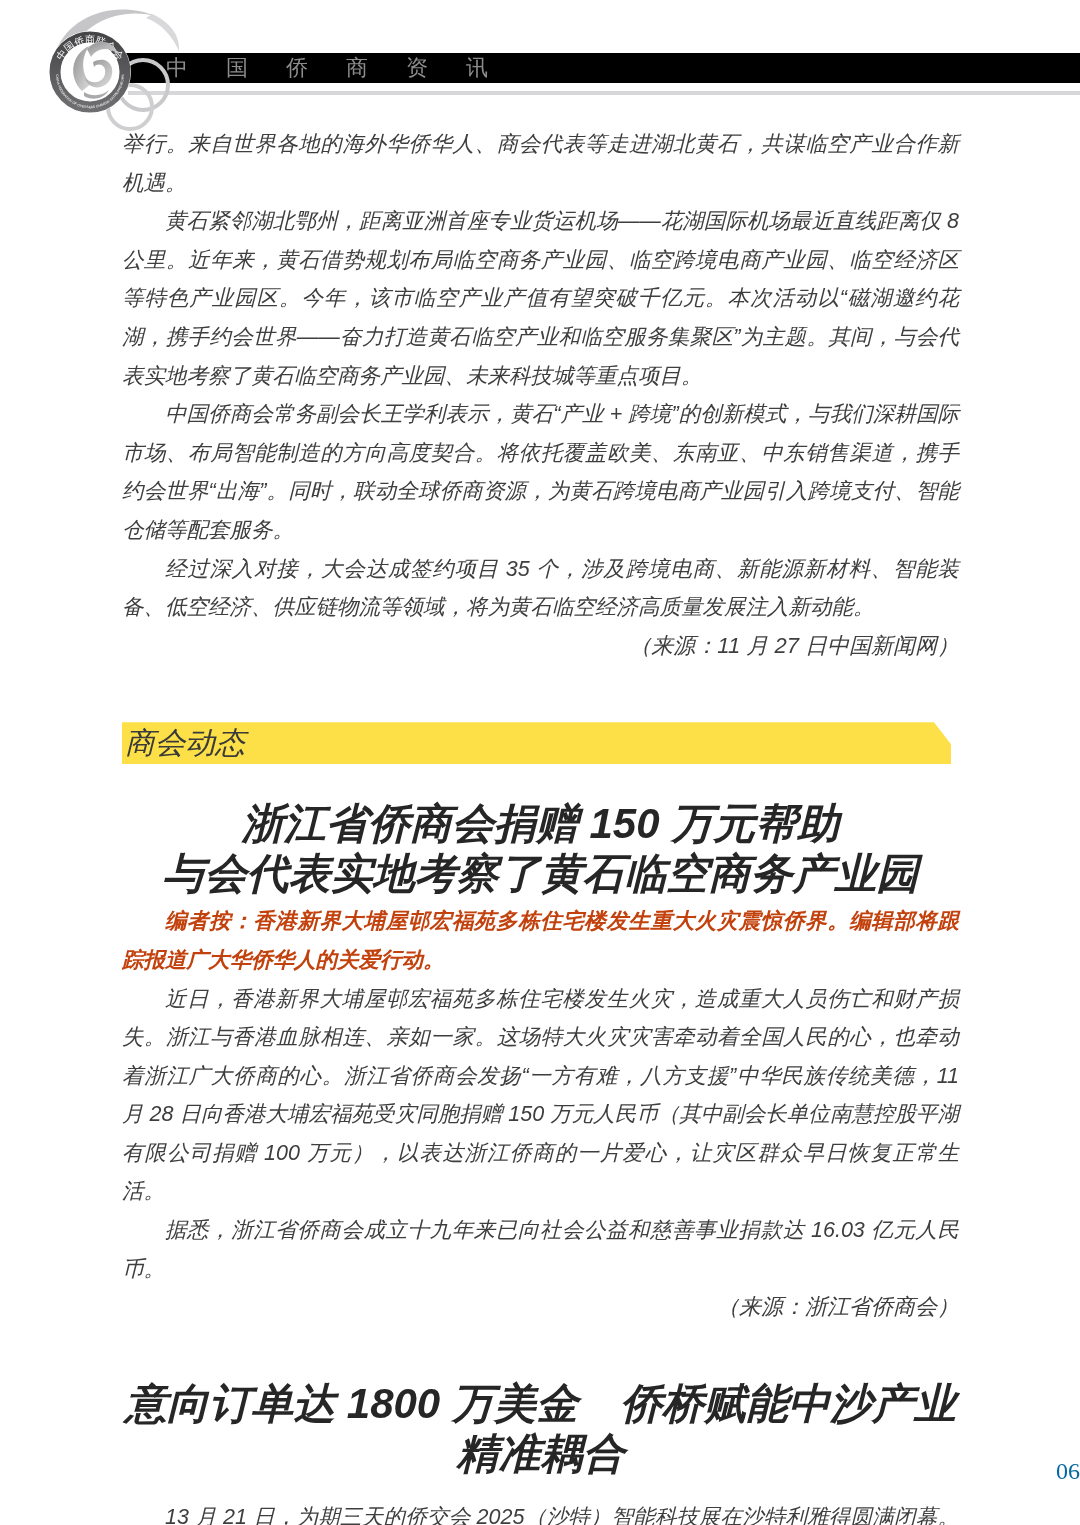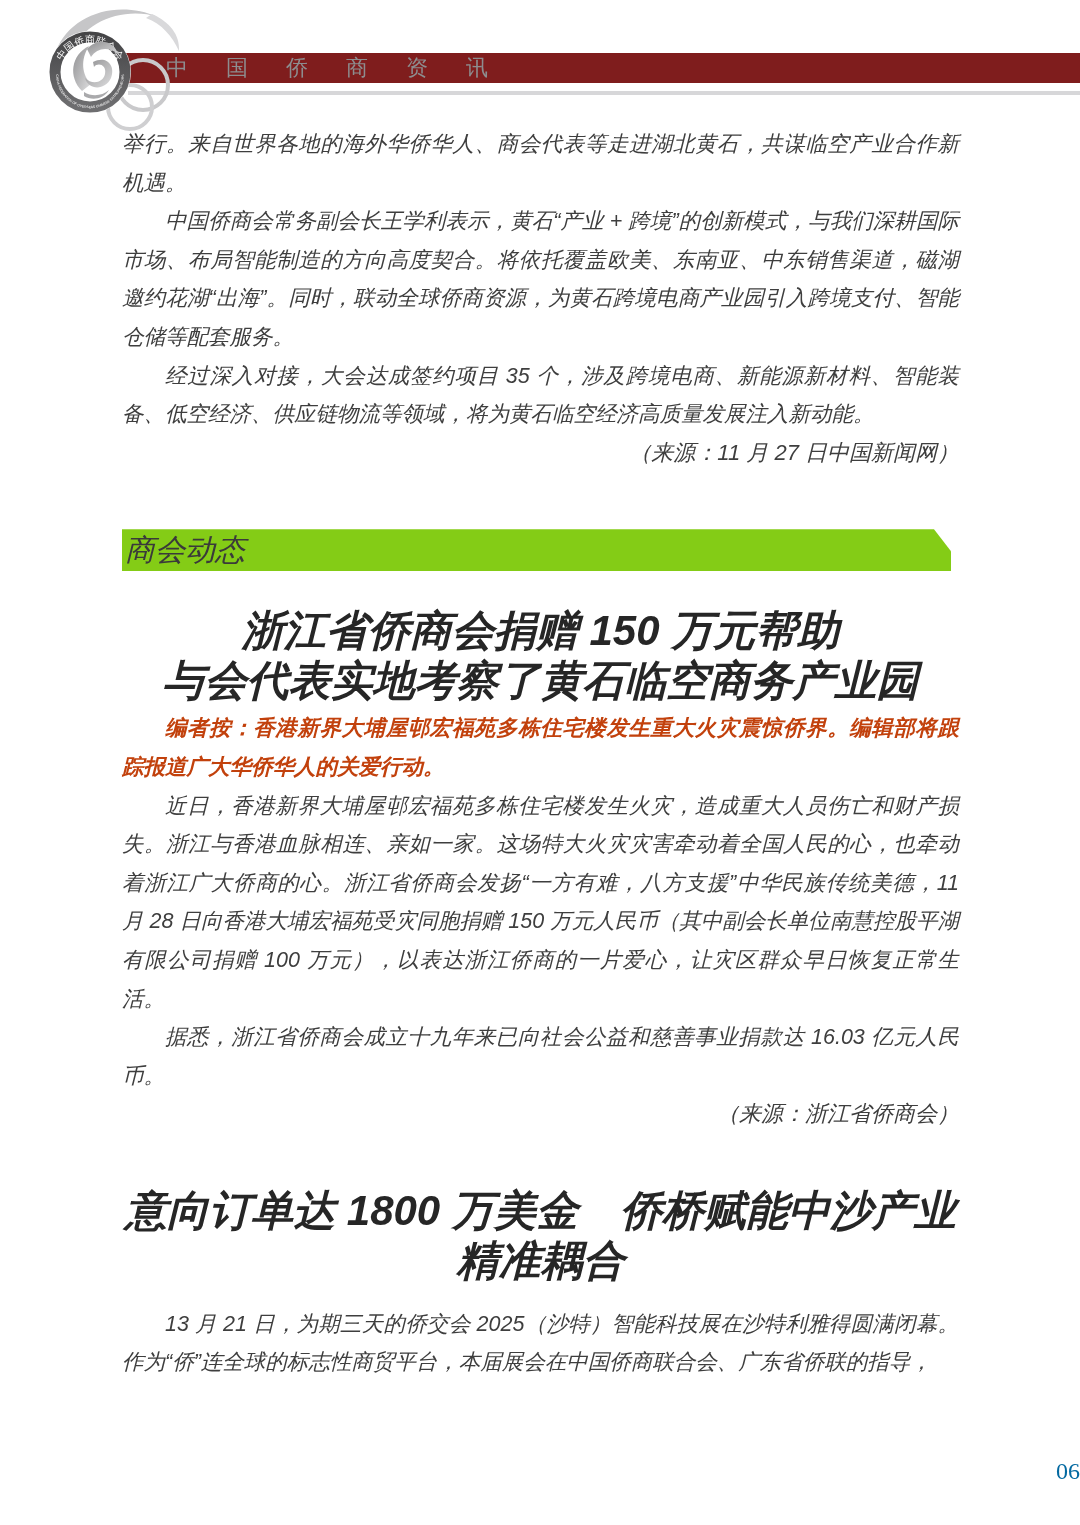--- a/index.html
+++ b/index.html
@@ -5,21 +5,21 @@
   html,body{margin:0;padding:0;background:#ffffff;}
   .page{
     position:relative;width:1080px;height:1525px;margin:0 auto;
     background:#ffffff;overflow:hidden;
     font-family:"Liberation Sans", sans-serif;
     color:#3e3e3e;
   }
   
   .masthead-band{
     position:absolute;left:100px;right:0;top:53px;height:30px;
-    background:#7f1d1d;
+    background:#000000;
   }
   .masthead-text{
     position:absolute;left:66px;top:50%;transform:translateY(-50%);
     font-size:22px;letter-spacing:38px;color:#8d8d8f;white-space:nowrap;
   }
   .header-rule{
     position:absolute;left:128px;right:0;top:91px;height:4px;
     background:#d7d7d9;
   }
   .logo{position:absolute;left:40px;top:5px;width:180px;height:130px;}
@@ -29,21 +29,21 @@
   }
   .body-p{
     margin:0;font-size:21.5px;line-height:38.6px;
     text-align:justify;color:#3e3e3e;
   }
   .indent{text-indent:2em;}
   .source-line{
     margin:0;font-size:22px;line-height:38.6px;text-align:right;color:#3e3e3e;
   }
   .section-banner{
-    margin-top:57px;height:42px;width:829px;background:#84cc16;
+    margin-top:57px;height:42px;width:829px;background:#fde047;
     clip-path:polygon(0 0, 812px 0, 100% 22px, 100% 100%, 0 100%);
     font-family:"Liberation Serif", serif;
     font-size:30px;line-height:42px;color:#3a3a3a;
     padding-left:3px;box-sizing:border-box;
   }
   .article-title{
     margin:35px 0 0 0;font-size:42px;line-height:50px;font-weight:bold;
     color:#262626;text-align:center;
   }
   .editor-note{
@@ -101,21 +101,22 @@
       <path d="M42 86 C 28 72, 31 50, 49 41 C 40 55, 42 70, 51 79 Z" fill="url(#petalGrad)"></path>
       <path d="M47 44 C 58 32, 74 36, 78 49 C 68 41, 57 43, 51 52 Z" fill="url(#petalGrad)"></path>
       <path d="M53 57 C 66 50, 76 60, 71 73 C 65 86, 48 85, 45 73 C 52 80, 63 78, 65 69 C 67 60, 58 57, 54 62 Z" fill="url(#petalGrad)"></path>
       <path d="M44 87 C 52 92, 62 91, 69 85 C 64 94, 52 96, 44 91 Z" fill="#aaaaac"></path>
     </g>
   </svg>
 
   <div class="content">
 
     <p class="body-p">举行。来自世界各地的海外华侨华人、商会代表等走进湖北黄石，共谋临空产业合作新机遇。</p>
-    <p class="body-p indent">中国侨商会常务副会长王学利表示，黄石“产业 + 跨境”的创新模式，与我们深耕国际市场、布局智能制造的方向高度契合。将依托覆盖欧美、东南亚、中东销售渠道，磁湖邀约花湖“出海”。同时，联动全球侨商资源，为黄石跨境电商产业园引入跨境支付、智能仓储等配套服务。</p>
+    <p class="body-p indent">黄石紧邻湖北鄂州，距离亚洲首座专业货运机场——花湖国际机场最近直线距离仅 8 公里。近年来，黄石借势规划布局临空商务产业园、临空跨境电商产业园、临空经济区等特色产业园区。今年，该市临空产业产值有望突破千亿元。本次活动以“磁湖邀约花湖，携手约会世界——奋力打造黄石临空产业和临空服务集聚区”为主题。其间，与会代表实地考察了黄石临空商务产业园、未来科技城等重点项目。</p>
+    <p class="body-p indent">中国侨商会常务副会长王学利表示，黄石“产业 + 跨境”的创新模式，与我们深耕国际市场、布局智能制造的方向高度契合。将依托覆盖欧美、东南亚、中东销售渠道，携手约会世界“出海”。同时，联动全球侨商资源，为黄石跨境电商产业园引入跨境支付、智能仓储等配套服务。</p>
     <p class="body-p indent">经过深入对接，大会达成签约项目 35 个，涉及跨境电商、新能源新材料、智能装备、低空经济、供应链物流等领域，将为黄石临空经济高质量发展注入新动能。</p>
     <p class="source-line">（来源：11 月 27 日中国新闻网）</p>
 
     <div class="section-banner">
       <span>商会动态</span>
     </div>
 
     <h2 class="article-title">
       <span style="display:block">浙江省侨商会捐赠 150 万元帮助</span>
       <span style="display:block">与会代表实地考察了黄石临空商务产业园</span>

